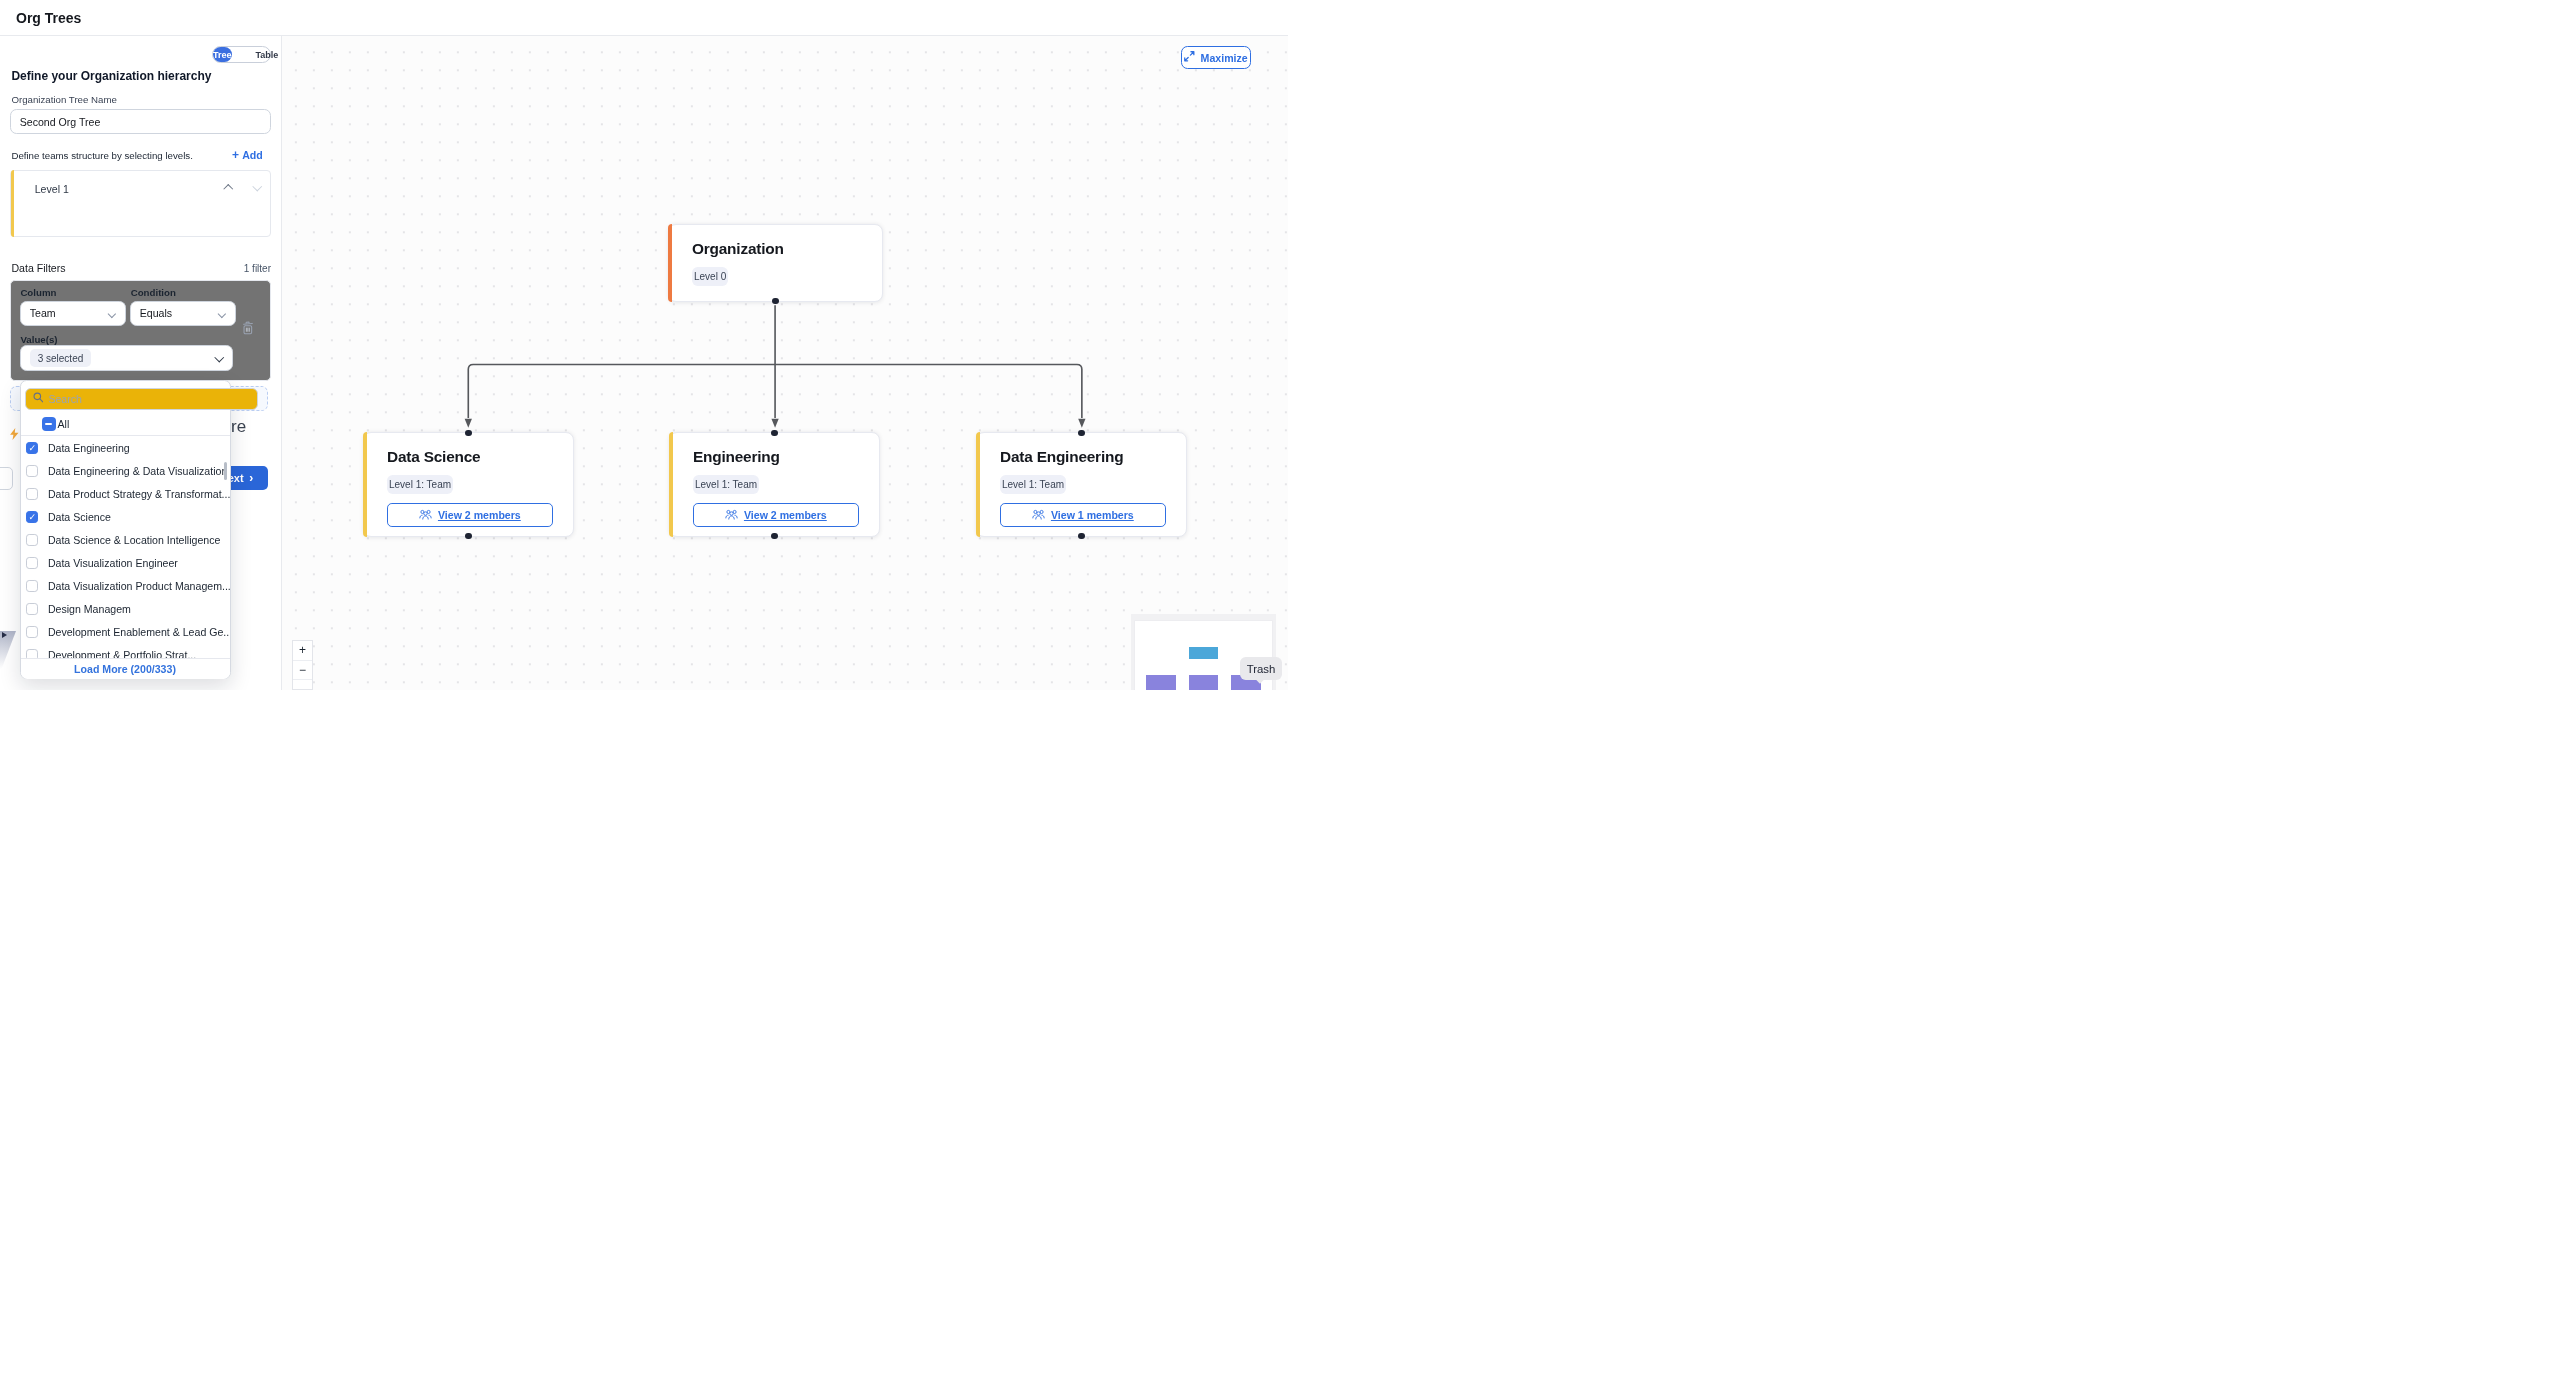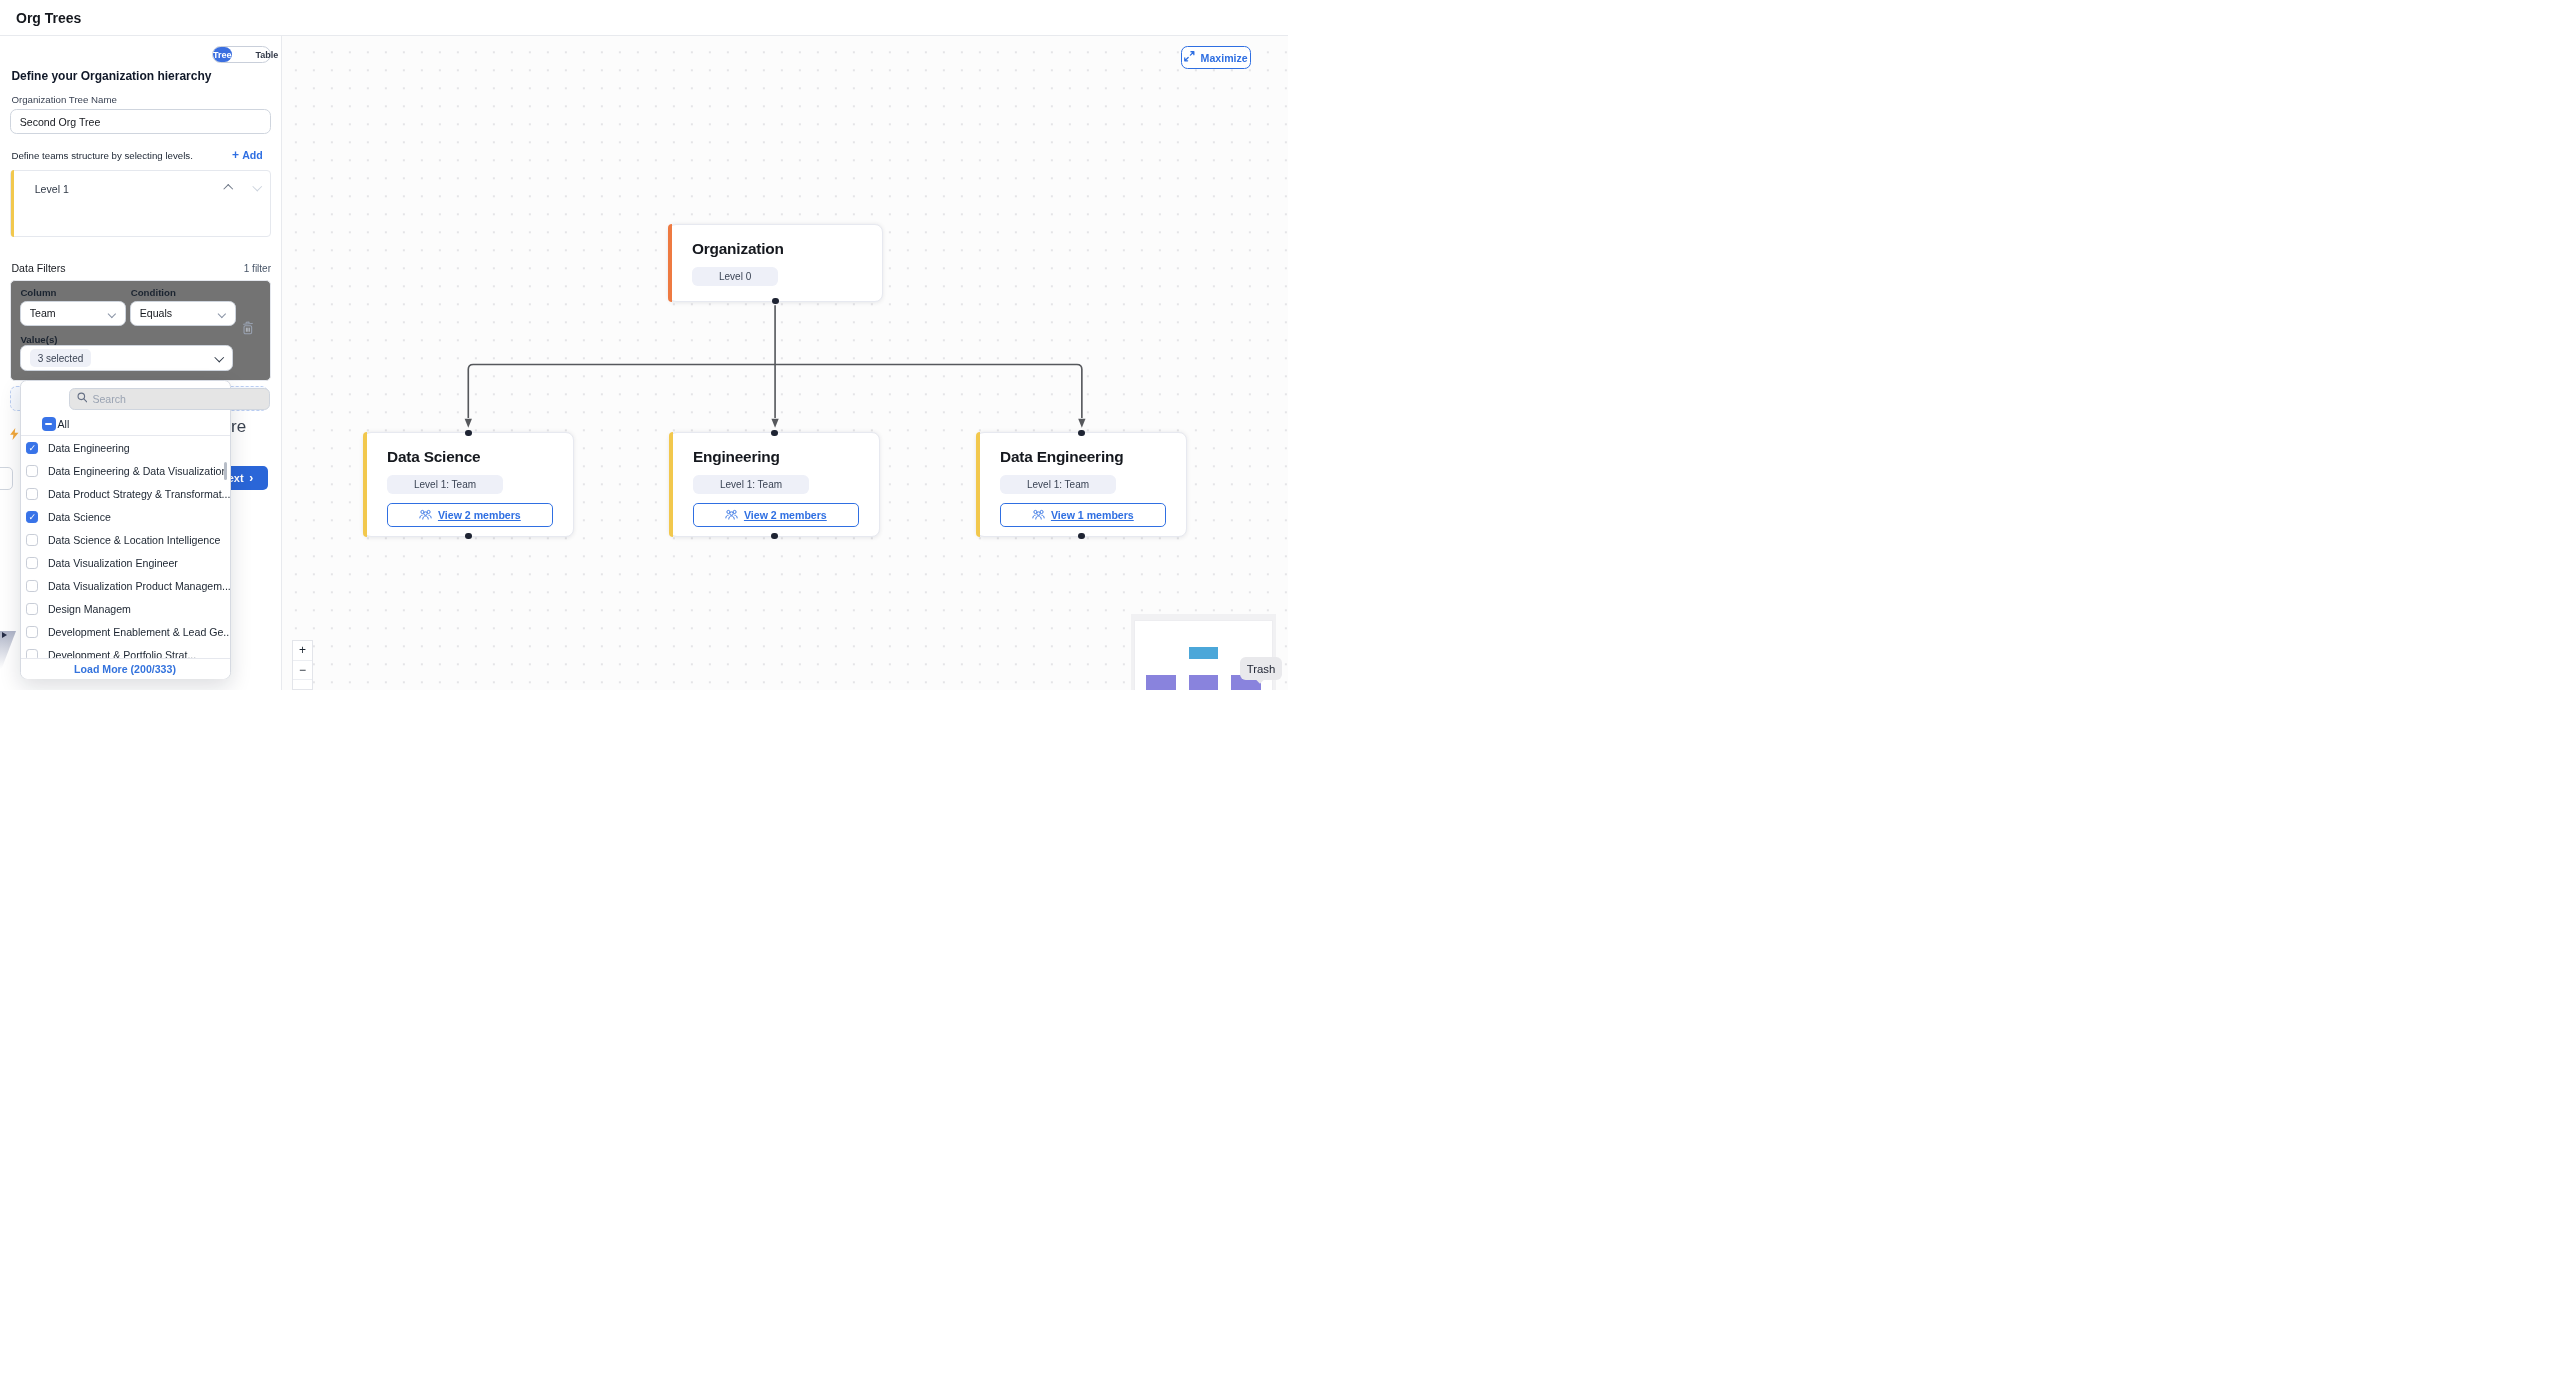--- a/index.html
+++ b/index.html
@@ -65,21 +65,21 @@
   
   .dashed-box{position:absolute;left:9.7px;top:386px;width:258px;height:25px;border:1.2px dashed #b9cdf2;background:#f6f9fe;border-radius:6.5px;z-index:2;}
   .frag-re{position:absolute;left:231px;top:417px;font-size:17px;color:#3a4250;z-index:2;}
   .frag-bolt{position:absolute;left:9.7px;top:428px;z-index:2;}
   .back-sliver{position:absolute;left:-18px;top:467px;width:31px;height:23px;border:0.8px solid var(--input-border);border-radius:4.9px;background:#fff;z-index:2;}
   .next-btn{position:absolute;left:205px;top:466px;width:63px;height:24px;background:var(--accent-deep);border:none;border-radius:4.9px;color:#fff;font-size:11px;font-weight:bold;z-index:2;display:flex;align-items:center;justify-content:center;gap:5.7px;cursor:pointer;font-family:inherit;}
   .next-btn .nchev{font-size:12px;font-weight:bold;line-height:1;margin-top:-0.8px;}
 
   
   .dropdown{position:absolute;left:19.5px;top:380px;width:211px;height:299px;background:#fff;border:0.8px solid #d6dae2;border-radius:6.5px;z-index:20;box-shadow:0 8px 21px rgba(16,24,40,.14);}
-  .search-box{position:absolute;left:4.9px;top:6.5px;width:201px;height:22px;border:0.8px solid var(--input-border);border-radius:5.7px;display:flex;align-items:center;padding:0 6.5px;gap:4.9px;background:#e5e5e5;margin-left:44px;}
+  .search-box{position:absolute;left:4.9px;top:6.5px;width:233px;height:22px;border:0.8px solid var(--input-border);border-radius:5.7px;display:flex;align-items:center;padding:0 6.5px;gap:4.9px;background:#eab308;}
   .search-box input{border:none;outline:none;flex:1;font-size:10.6px;color:var(--text);font-family:inherit;background:transparent;}
   .search-box input::placeholder{color:#9aa3b2;}
   .dd-all{position:absolute;left:0;top:31px;width:100%;height:23.5px;display:flex;align-items:center;padding-left:21px;gap:2px;cursor:pointer;}
   .dd-all-label{font-size:10.6px;color:#1b2430;}
   .cb-ind{width:14px;height:14px;background:#3873e8;border-radius:4px;display:flex;align-items:center;justify-content:center;}
   .cb-ind .minus{width:7.3px;height:1.8px;background:#fff;border-radius:1.6px;}
   .dd-divider{position:absolute;left:0;top:54px;width:100%;height:0.8px;background:#e6e8ee;}
   .dd-list{position:absolute;left:0;top:55px;width:100%;height:222px;overflow:hidden;}
   .dd-row{position:relative;height:23px;display:flex;align-items:center;padding-left:5.7px;gap:9.7px;cursor:pointer;}
   .cb{width:12px;height:12px;border:0.8px solid #c8cdd7;border-radius:3.2px;background:#fff;flex:none;display:flex;align-items:center;justify-content:center;font-size:9px;color:#fff;}
@@ -95,21 +95,21 @@
   .wedge-play{position:absolute;left:1.6px;top:632px;width:0;height:0;border-left:5.7px solid #272e47;border-top:3.7px solid transparent;border-bottom:3.7px solid transparent;z-index:5;}
 
   
   .maximize-btn{position:absolute;left:1181px;top:46px;width:70px;height:23px;background:#fff;border:1.2px solid var(--accent);border-radius:6.5px;color:var(--accent);font-size:10.6px;font-weight:bold;display:flex;align-items:center;justify-content:center;gap:5.7px;z-index:6;cursor:pointer;font-family:inherit;}
 
   .node{position:absolute;background:#fff;border:0.8px solid #e7e9f0;border-radius:8px;box-shadow:0 0.8px 4px rgba(16,24,40,.09);z-index:5;}
   .node .node-accent{position:absolute;left:-0.8px;top:-0.8px;bottom:-0.8px;width:4px;border-radius:8px 0 0 8px;}
   .node.yellow .node-accent{background:var(--yellow);}
   .node.orange .node-accent{background:var(--orange);}
   .node-title{position:absolute;left:23px;top:14.6px;font-size:15.4px;font-weight:bold;color:#15181e;letter-spacing:-0.2px;}
-  .node-badge{position:absolute;left:23px;top:42px;background:var(--badge);color:#3a4354;font-size:10px;border-radius:5.7px;padding:4px 27px;text-align:right;}
+  .node-badge{position:absolute;left:23px;top:42px;background:var(--badge);color:#3a4354;font-size:10px;border-radius:5.7px;padding:4px 2px;text-align:right;}
   .node-members{position:absolute;left:23px;top:70px;width:166px;height:24px;background:#fff;border:1.1px solid var(--accent);border-radius:4.9px;display:flex;align-items:center;justify-content:center;gap:5.7px;cursor:pointer;font-family:inherit;}
   .members-label{font-size:10.6px;font-weight:bold;color:var(--accent);text-decoration:underline;}
   .handle{position:absolute;left:50%;width:6.5px;height:6.5px;margin-left:-3.2px;background:#1e2433;border-radius:50%;z-index:7;}
   .handle-top{top:-3.2px;}
   .handle-bottom{bottom:-3.2px;}
 
   .edges{position:absolute;left:0;top:0;width:1288px;height:690px;z-index:4;pointer-events:none;}
 
   .zoom-strip{position:absolute;left:292px;top:640px;width:21px;height:50px;background:#fff;border:0.8px solid #e3e5ea;z-index:6;}
   .zoom-btn{width:100%;height:19.5px;border:none;border-bottom:0.8px solid #eceef2;background:#fff;font-size:12px;color:#1b2430;display:flex;align-items:center;justify-content:center;cursor:pointer;font-family:inherit;}

